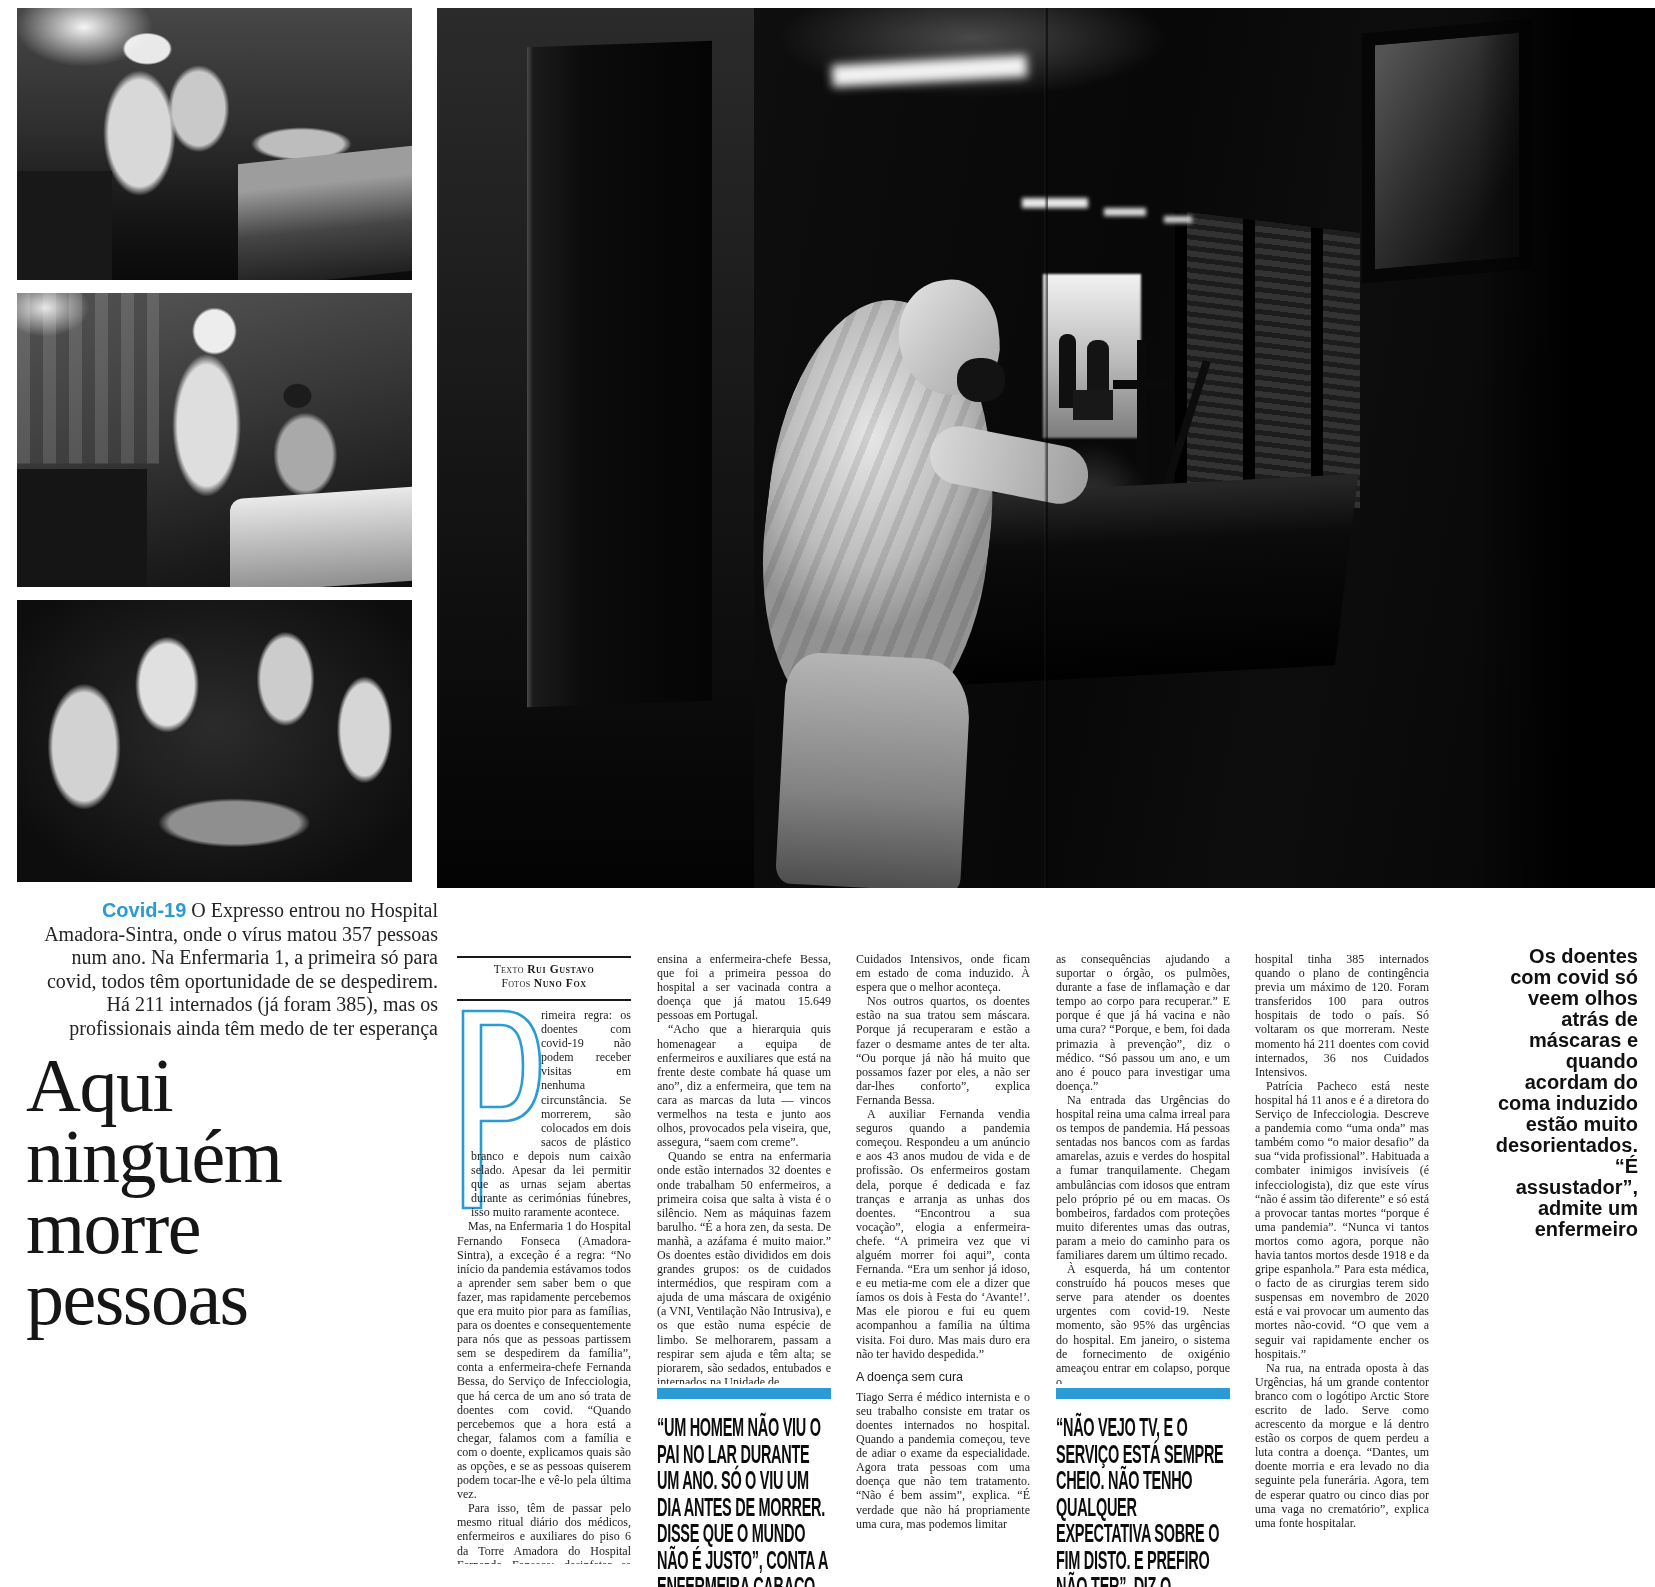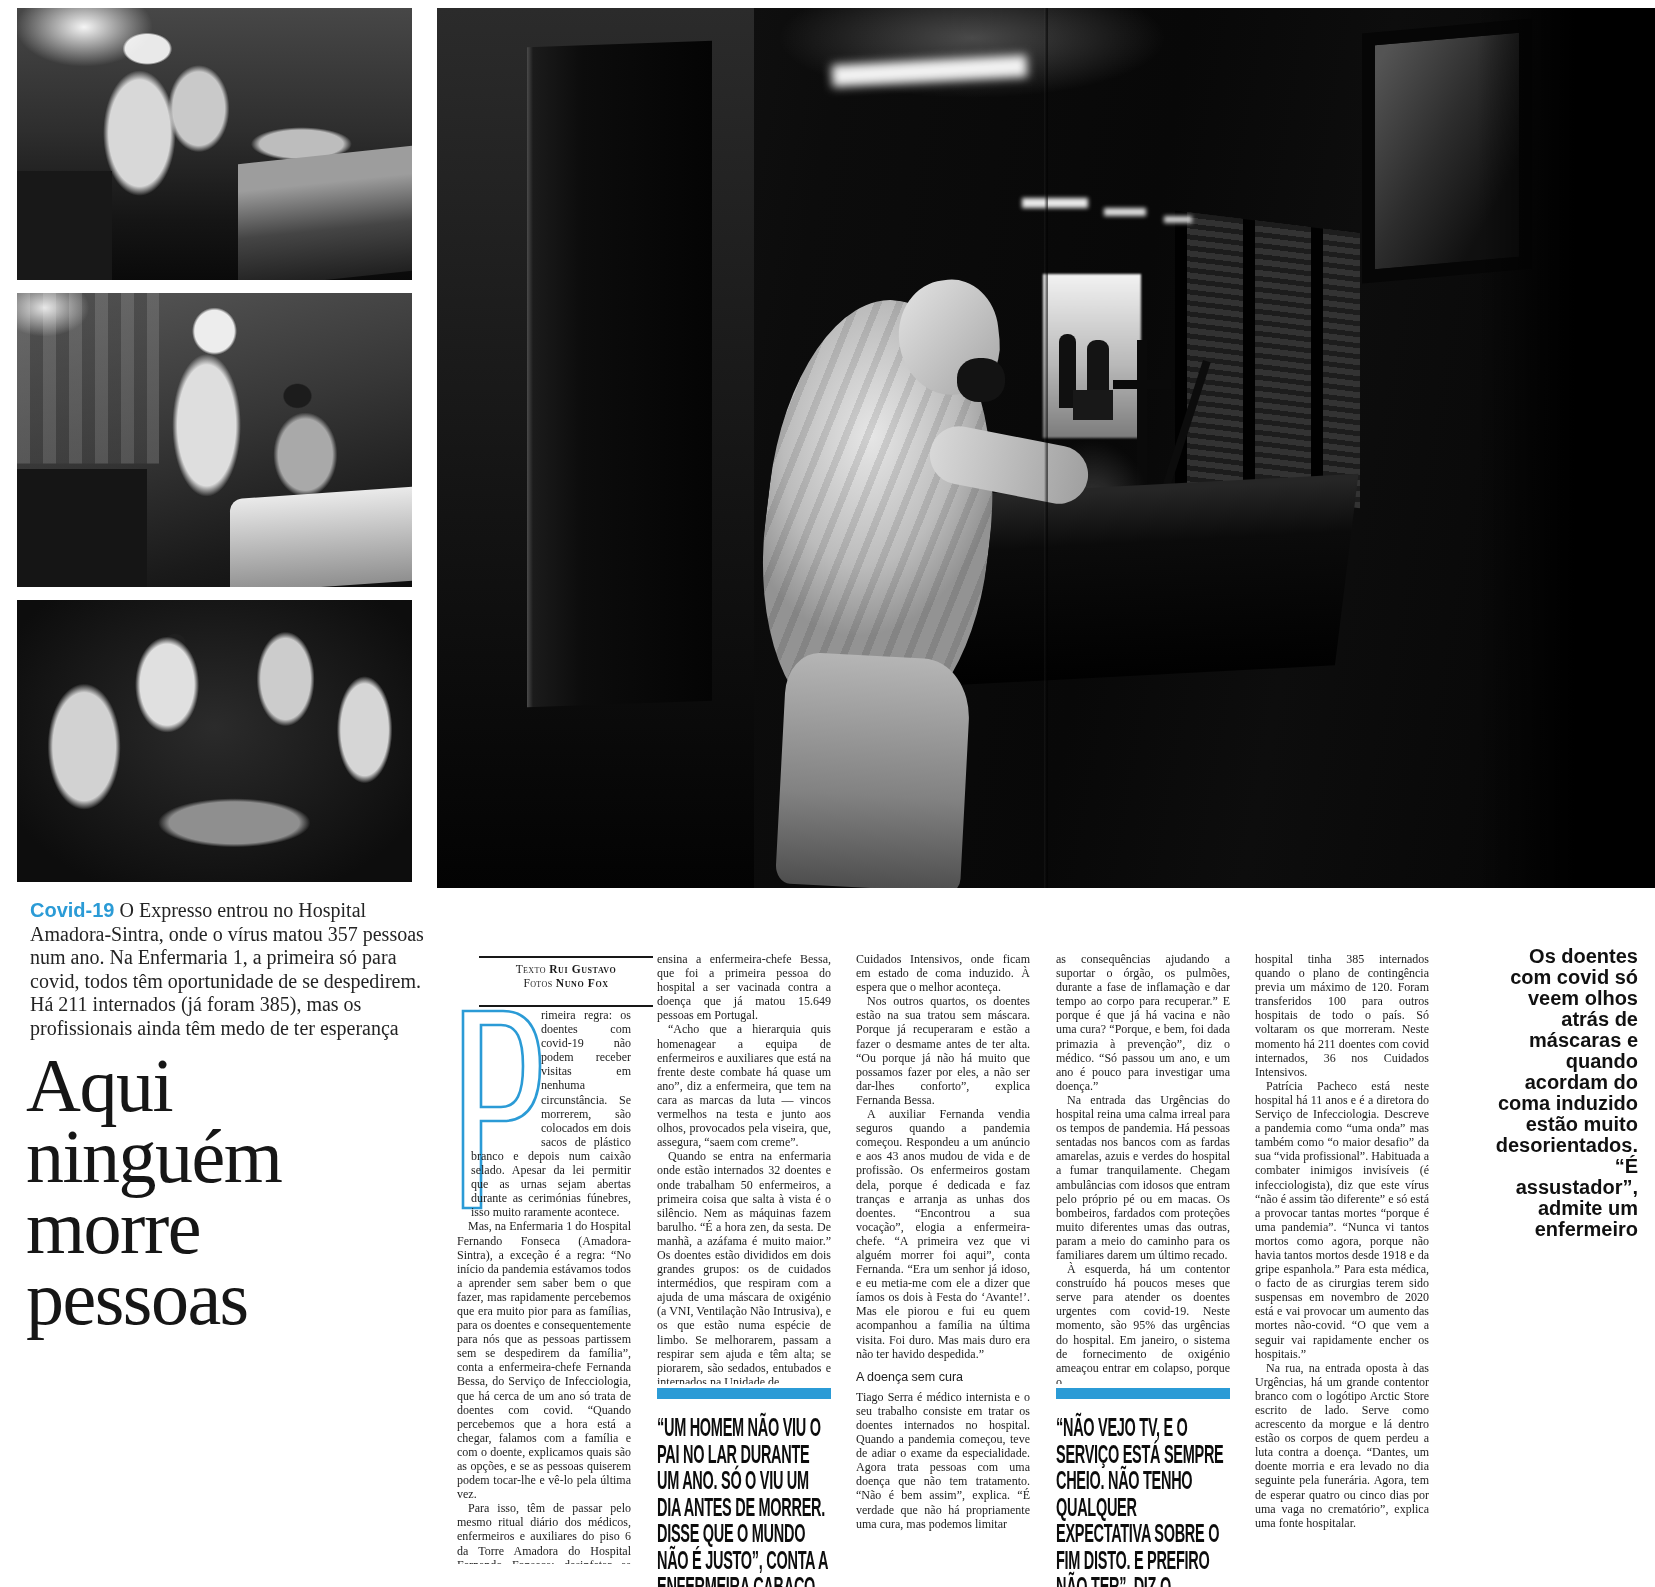--- a/index.html
+++ b/index.html
@@ -88,28 +88,28 @@
   .bp-arm       { left:492px; top:428px; width:160px; height:58px; border-radius:30px; transform:rotate(11deg);
                   background:linear-gradient(90deg,#d8d8d8,#a0a0a0); }
   .bp-legs      { left:344px; top:648px; width:185px; height:232px; border-radius:18% 26% 6% 8%; transform:rotate(3deg);
                   background:linear-gradient(180deg,#b5b5b5,#828282 60%,#4e4e4e); }
   .bp-darkR     { left:1040px; top:0; width:178px; height:100%; background:linear-gradient(90deg, rgba(0,0,0,0), #000 55%); }
   .bp-gutter    { left:607px; top:0; width:4px; height:100%;
                   background:linear-gradient(90deg, rgba(255,255,255,.05), rgba(0,0,0,.55) 70%); }
 
   
   .lede { position:absolute; left:30px; top:899px; width:408px; font-size:20px; line-height:23.5px; color:#242424; }
-  .lede p { margin:0; }
+  .lede p { margin:0;text-align:right; }
   .kicker { font-family:"Liberation Sans", sans-serif; font-weight:bold; color:var(--accent); }
 
   .headline { position:absolute; left:26px; top:1050px; width:340px; font-size:76px; line-height:71px;
               letter-spacing:-1.5px; color:#161616; }
 
-  .byline { position:absolute; left:479px; top:956px; width:174px; text-align:center;
-            border-top:2px solid #181818; border-bottom:2px solid #181818; padding:4px 0 15px;
+  .byline { position:absolute; left:457px; top:956px; width:174px; text-align:center;
+            border-top:2px solid #181818; border-bottom:2px solid #181818; padding:4px 0 9px;
             font-size:11.5px; line-height:14px; font-variant-caps:small-caps; letter-spacing:.4px; }
   .byline b { letter-spacing:.6px; }
 
   .col { position:absolute; width:174px; font-size:12px; line-height:14.1px; text-align:justify;
          overflow:hidden; color:#1b1b1b; }
   .col p { margin:0; }
   .col p.ind { text-indent:11px; }
   .col-1 { left:457px; top:1008px; height:556px; }
   .col-2 { left:657px; top:952px;  height:432px; }
   .col-3 { left:856px; top:952px;  height:614px; }

